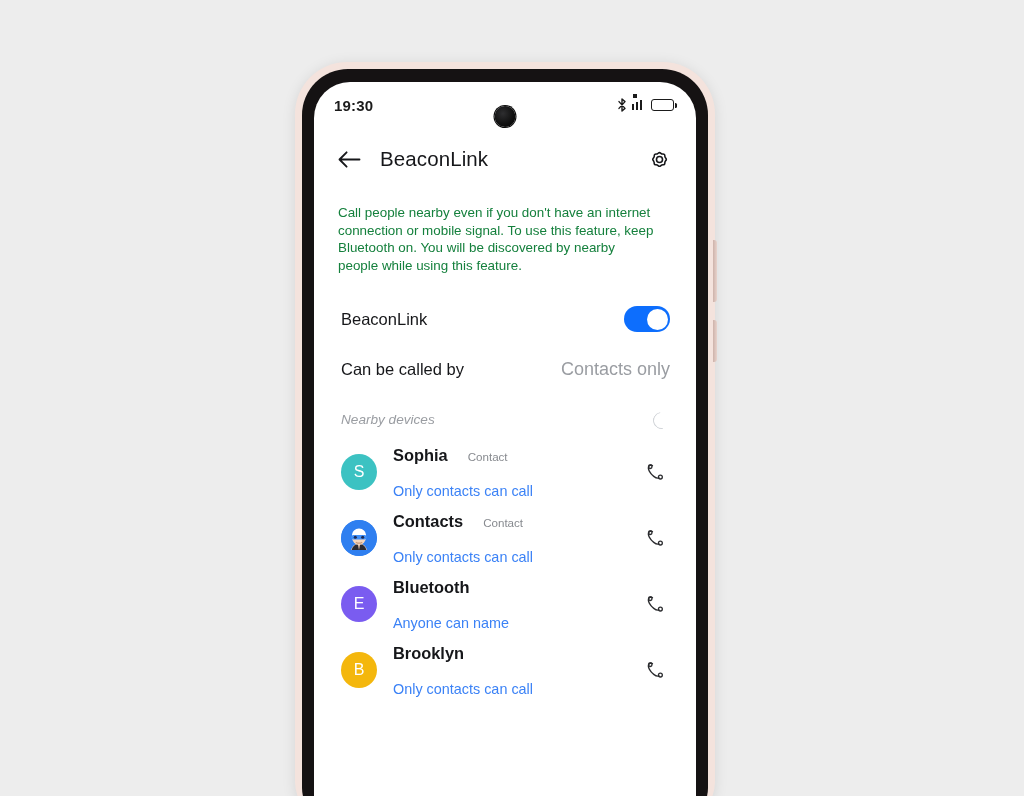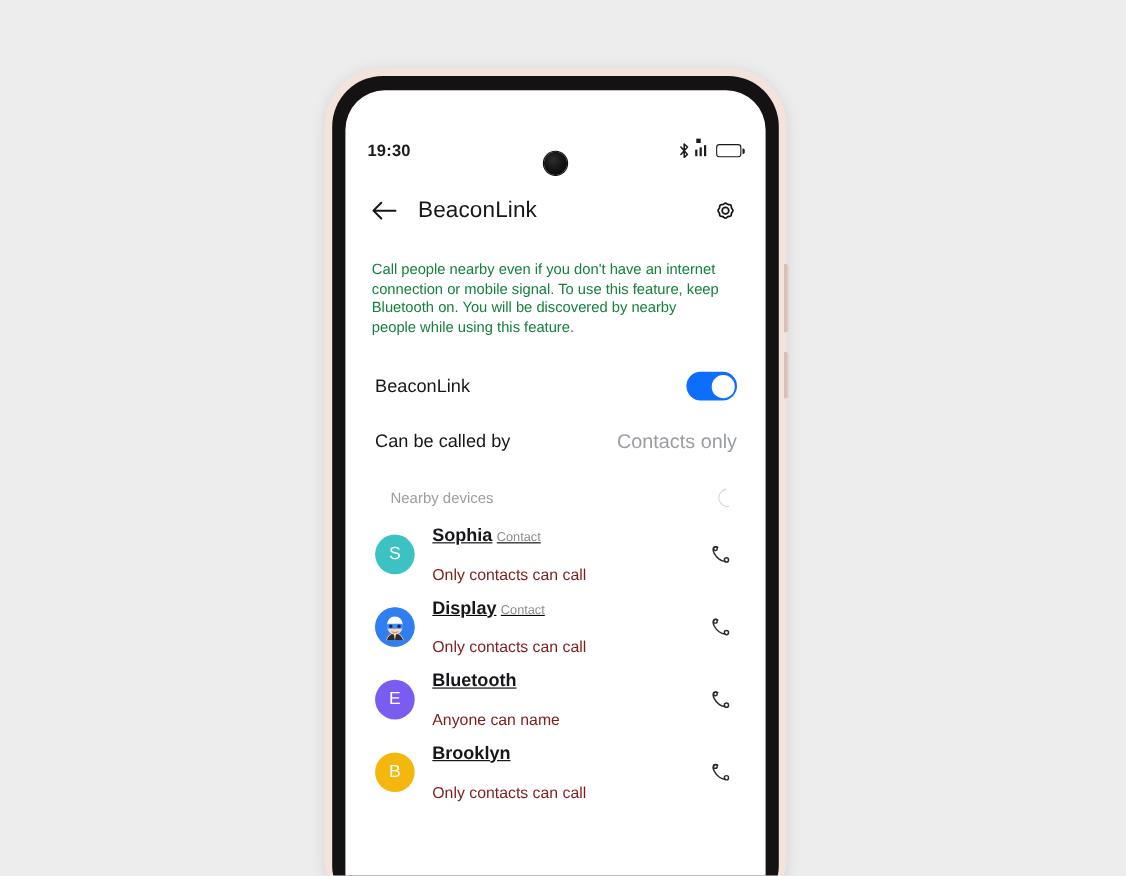--- a/index.html
+++ b/index.html
@@ -57,21 +57,20 @@
   #power-button  { top: 258px; height: 42px; }
 
   
   #status-bar {
     position: relative;
     height: 46px;
     display: flex;
     align-items: center;
     padding: 0 22px 0 20px;
     box-sizing: border-box;
-    margin-top: 32px;
   }
   #status-time {
     font-size: 15px;
     font-weight: 600;
     color: #1b1b1b;
     letter-spacing: 0.2px;
   }
   #camera-hole {
     position: absolute;
     left: 50%;
@@ -188,22 +187,23 @@
     position: absolute;
     top: 2.5px; right: 2.5px;
     width: 21px; height: 21px;
     border-radius: 50%;
     background: #fff;
   }
 
   
   #nearby-header {
     display: flex;
-    align-items: center;
-    padding: 18px 26px 6px 41px;
+    align-items: flex-start;
+    padding: 18px 26px 6px 27px;
+    font-style: italic;
   }
   #nearby-title {
     font-size: 13.6px;
     color: #9a9da2;
   }
   #scan-spinner {
     margin-left: auto;
     width: 15px; height: 15px;
     border-radius: 50%;
     border: 1.6px solid #d2d5d9;
@@ -229,38 +229,37 @@
     font-size: 16px;
     color: #fff;
     font-weight: 500;
     overflow: hidden;
     position: relative;
   }
   .device-text { margin-left: 16px; min-width: 0; }
   .device-name-line {
     display: flex;
     align-items: baseline;
-    gap: 4px;
-    text-decoration: underline;
+    gap: 20px;
   }
   .device-name {
     font-size: 16.4px;
     color: #16171a;
     font-weight: 600;
     white-space: nowrap;
   }
   .device-badge {
     font-size: 11.6px;
     color: #878a8f;
     white-space: nowrap;
   }
   .device-sub {
     margin-top: 18px;
     font-size: 14.4px;
-    color: #7f1d1d;
+    color: #3b82f6;
   }
   .call-button {
     margin-left: auto;
     width: 30px; height: 30px;
     display: flex; align-items: center; justify-content: center;
     cursor: pointer;
   }
 </style>
 </head>
 <body style="background: rgb(237, 237, 237);">
@@ -366,21 +365,21 @@
               <ellipse cx="18" cy="17.5" rx="7.0" ry="7.6" fill="#f6d7be"></ellipse>
               <path d="M11 15.6c0-4.2 3.1-7.2 7-7.2s7 3.0 7 7.2v1.4H11z" fill="#ffffff"></path>
               <rect x="10.2" y="15.0" width="15.6" height="4.6" rx="2.3" fill="#3f8ef7"></rect>
               <circle cx="14.3" cy="17.3" r="1.55" fill="#1b2a55"></circle>
               <circle cx="21.7" cy="17.3" r="1.55" fill="#1b2a55"></circle>
               <path d="M15.2 22.4c1.8 1.0 3.8 1.0 5.6 0" fill="none" stroke="#c89a7a" stroke-width="1.1" stroke-linecap="round"></path>
             </svg>
           </div>
           <div class="device-text">
             <div class="device-name-line">
-              <span class="device-name">Display</span>
+              <span class="device-name">Contacts</span>
               <span class="device-badge">Contact</span>
             </div>
             <div class="device-sub">Only contacts can call</div>
           </div>
           <div class="call-button">
             <svg width="21" height="21" viewBox="0 0 24 24">
               <path d="M8.6 4.2c-1.5-1.1-3.2-.6-4.1.6-1 1.3-.9 3.2.4 5.6 1.2 2.3 3.1 4.5 5.1 6 2.1 1.6 4.3 2.5 5.9 1.7" fill="none" stroke="#2a2b2e" stroke-width="1.5" stroke-linecap="round"></path>
               <circle cx="6.0" cy="5.4" r="2.0" fill="none" stroke="#2a2b2e" stroke-width="1.5"></circle>
               <circle cx="17.6" cy="17.2" r="2.2" fill="none" stroke="#2a2b2e" stroke-width="1.5"></circle>
             </svg>

